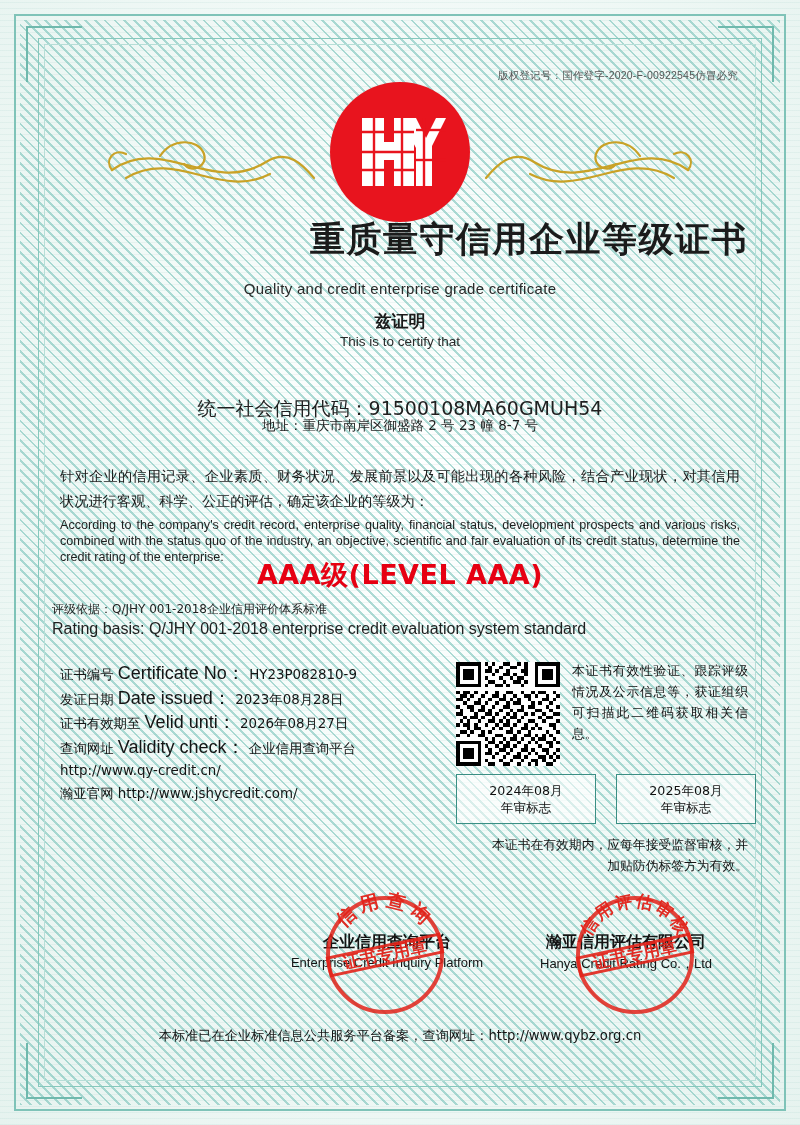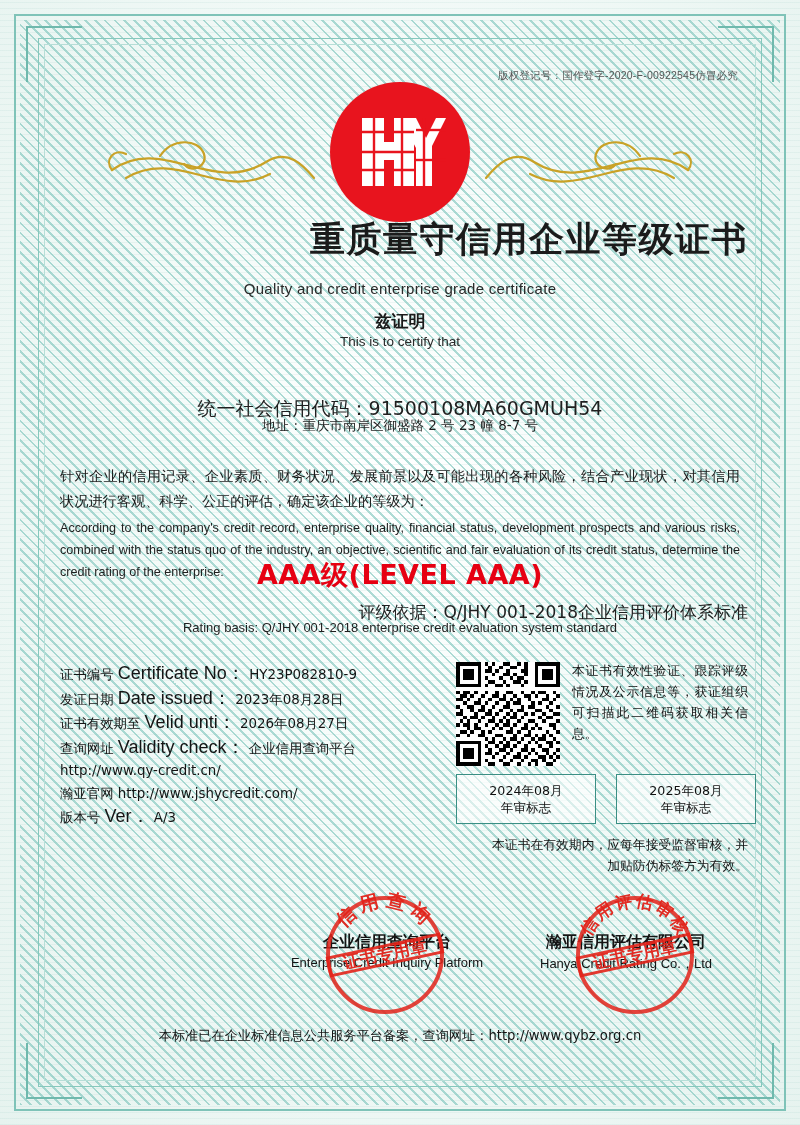--- a/index.html
+++ b/index.html
@@ -180,51 +180,51 @@
   .para-zh {
     font-size: 14.2px;
     line-height: 25px;
     color: #1b1b1b;
     text-align: justify;
     font-family: "DejaVu Sans", "Liberation Sans", sans-serif;
   }
   .para-en {
     margin-top: 3px;
     font-size: 12.6px;
-    line-height: 22px;
+    line-height: 16px;
     color: #1f1f1f;
     text-align: justify;
   }
 
   .level {
     position: absolute;
     top: 505px;
     width: 100%;
     text-align: center;
     font-size: 27px;
     font-weight: bold;
     color: #e60012;
     letter-spacing: 0.5px;
     font-family: "DejaVu Sans", "Liberation Sans", sans-serif;
   }
   .basis-zh {
     position: absolute;
     top: 549px;
     width: 100%;
-    text-align: right;
-    font-size: 17px;
+    text-align: left;
+    font-size: 12px;
     color: #1f1f1f;
     font-family: "DejaVu Sans", "Liberation Sans", sans-serif;
   }
   .basis-en {
     position: absolute;
     top: 568px;
     width: 100%;
-    text-align: center;
-    font-size: 13px;
+    text-align: left;
+    font-size: 16px;
     color: #1f1f1f;
   }
 
   
   .info-left {
     position: absolute;
     left: 8px;
     top: 610px;
     width: 400px;
     font-size: 13.4px;
@@ -444,25 +444,20 @@
         <span>查询网址</span>
         <span class="lbl-en">Validity check：</span>
         <span class="val">企业信用查询平台</span>
       </div>
       <div class="row">
         <span class="val">http://www.qy-credit.cn/</span>
       </div>
       <div class="row">
         <span>瀚亚官网</span>
         <span class="val">http://www.jshycredit.com/</span>
-      </div>
-      <div class="row">
-        <span>版本号</span>
-        <span class="lbl-en">Ver．</span>
-        <span class="val">A/3</span>
       </div>
     </div>
 
     <div class="qr">
       <svg width="104" height="104" viewBox="0 0 29 29" shape-rendering="crispEdges">
         <rect width="29" height="29" fill="#ffffff"></rect>
         <g fill="#000000">
           <rect x="0" y="0" width="7" height="1"></rect>
             <rect x="0" y="6" width="7" height="1"></rect>
           <rect x="0" y="0" width="1" height="7"></rect>

